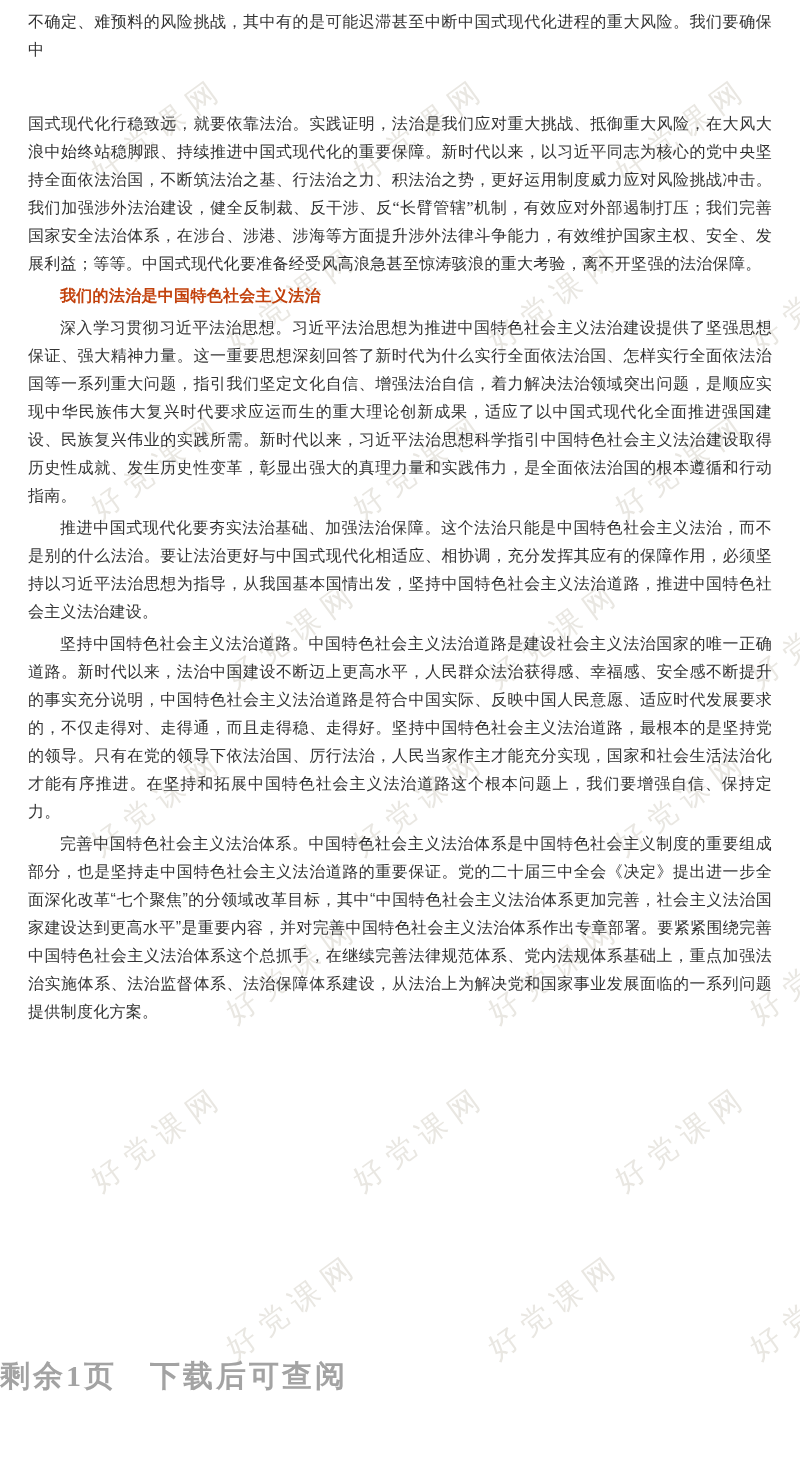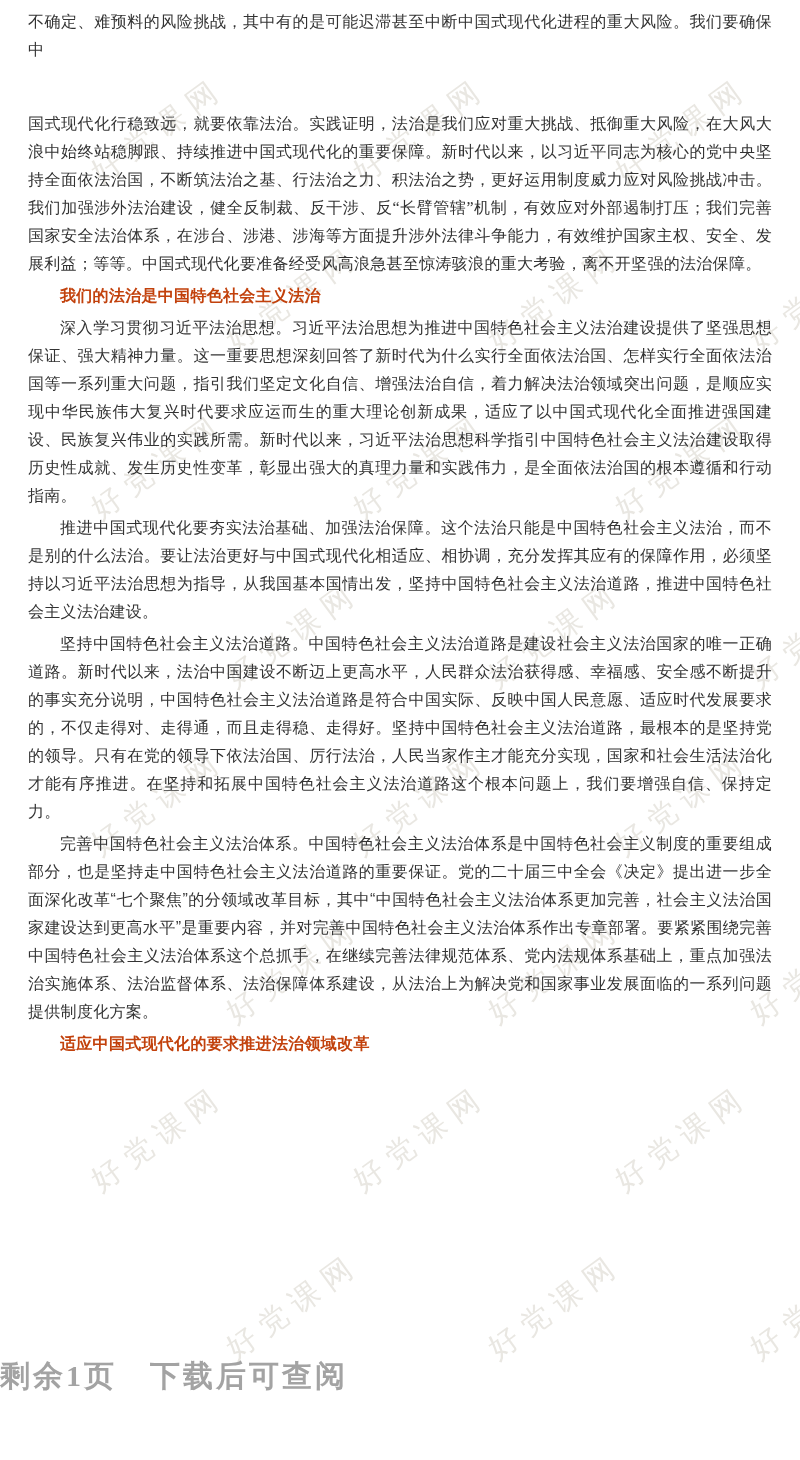--- a/index.html
+++ b/index.html
@@ -96,19 +96,18 @@
 
   <div class="content" style="color: rgb(51, 51, 51);">
     <p class="orphan-line">不确定、难预料的风险挑战，其中有的是可能迟滞甚至中断中国式现代化进程的重大风险。我们要确保中</p>
     <div id="doc-blocks">
         <p class="block paragraph no-indent">国式现代化行稳致远，就要依靠法治。实践证明，法治是我们应对重大挑战、抵御重大风险，在大风大浪中始终站稳脚跟、持续推进中国式现代化的重要保障。新时代以来，以习近平同志为核心的党中央坚持全面依法治国，不断筑法治之基、行法治之力、积法治之势，更好运用制度威力应对风险挑战冲击。我们加强涉外法治建设，健全反制裁、反干涉、反“长臂管辖”机制，有效应对外部遏制打压；我们完善国家安全法治体系，在涉台、涉港、涉海等方面提升涉外法律斗争能力，有效维护国家主权、安全、发展利益；等等。中国式现代化要准备经受风高浪急甚至惊涛骇浪的重大考验，离不开坚强的法治保障。</p>
         <h3 class="block heading">我们的法治是中国特色社会主义法治</h3>
         <p class="block paragraph">深入学习贯彻习近平法治思想。习近平法治思想为推进中国特色社会主义法治建设提供了坚强思想保证、强大精神力量。这一重要思想深刻回答了新时代为什么实行全面依法治国、怎样实行全面依法治国等一系列重大问题，指引我们坚定文化自信、增强法治自信，着力解决法治领域突出问题，是顺应实现中华民族伟大复兴时代要求应运而生的重大理论创新成果，适应了以中国式现代化全面推进强国建设、民族复兴伟业的实践所需。新时代以来，习近平法治思想科学指引中国特色社会主义法治建设取得历史性成就、发生历史性变革，彰显出强大的真理力量和实践伟力，是全面依法治国的根本遵循和行动指南。</p>
         <p class="block paragraph">推进中国式现代化要夯实法治基础、加强法治保障。这个法治只能是中国特色社会主义法治，而不是别的什么法治。要让法治更好与中国式现代化相适应、相协调，充分发挥其应有的保障作用，必须坚持以习近平法治思想为指导，从我国基本国情出发，坚持中国特色社会主义法治道路，推进中国特色社会主义法治建设。</p>
         <p class="block paragraph">坚持中国特色社会主义法治道路。中国特色社会主义法治道路是建设社会主义法治国家的唯一正确道路。新时代以来，法治中国建设不断迈上更高水平，人民群众法治获得感、幸福感、安全感不断提升的事实充分说明，中国特色社会主义法治道路是符合中国实际、反映中国人民意愿、适应时代发展要求的，不仅走得对、走得通，而且走得稳、走得好。坚持中国特色社会主义法治道路，最根本的是坚持党的领导。只有在党的领导下依法治国、厉行法治，人民当家作主才能充分实现，国家和社会生活法治化才能有序推进。在坚持和拓展中国特色社会主义法治道路这个根本问题上，我们要增强自信、保持定力。</p>
         <p class="block paragraph">完善中国特色社会主义法治体系。中国特色社会主义法治体系是中国特色社会主义制度的重要组成部分，也是坚持走中国特色社会主义法治道路的重要保证。党的二十届三中全会《决定》提出进一步全面深化改革“七个聚焦”的分领域改革目标，其中“中国特色社会主义法治体系更加完善，社会主义法治国家建设达到更高水平”是重要内容，并对完善中国特色社会主义法治体系作出专章部署。要紧紧围绕完善中国特色社会主义法治体系这个总抓手，在继续完善法律规范体系、党内法规体系基础上，重点加强法治实施体系、法治监督体系、法治保障体系建设，从法治上为解决党和国家事业发展面临的一系列问题提供制度化方案。</p>
-        <h3 class="block heading">适应中国式现代化的要求推进法治领域改革</h3>
       </div>
   </div>
 
   <div class="footer-notice" style="color: rgb(163, 163, 163);">剩余1页　下载后可查阅</div>
 
 </div>
 
 </body></html>

